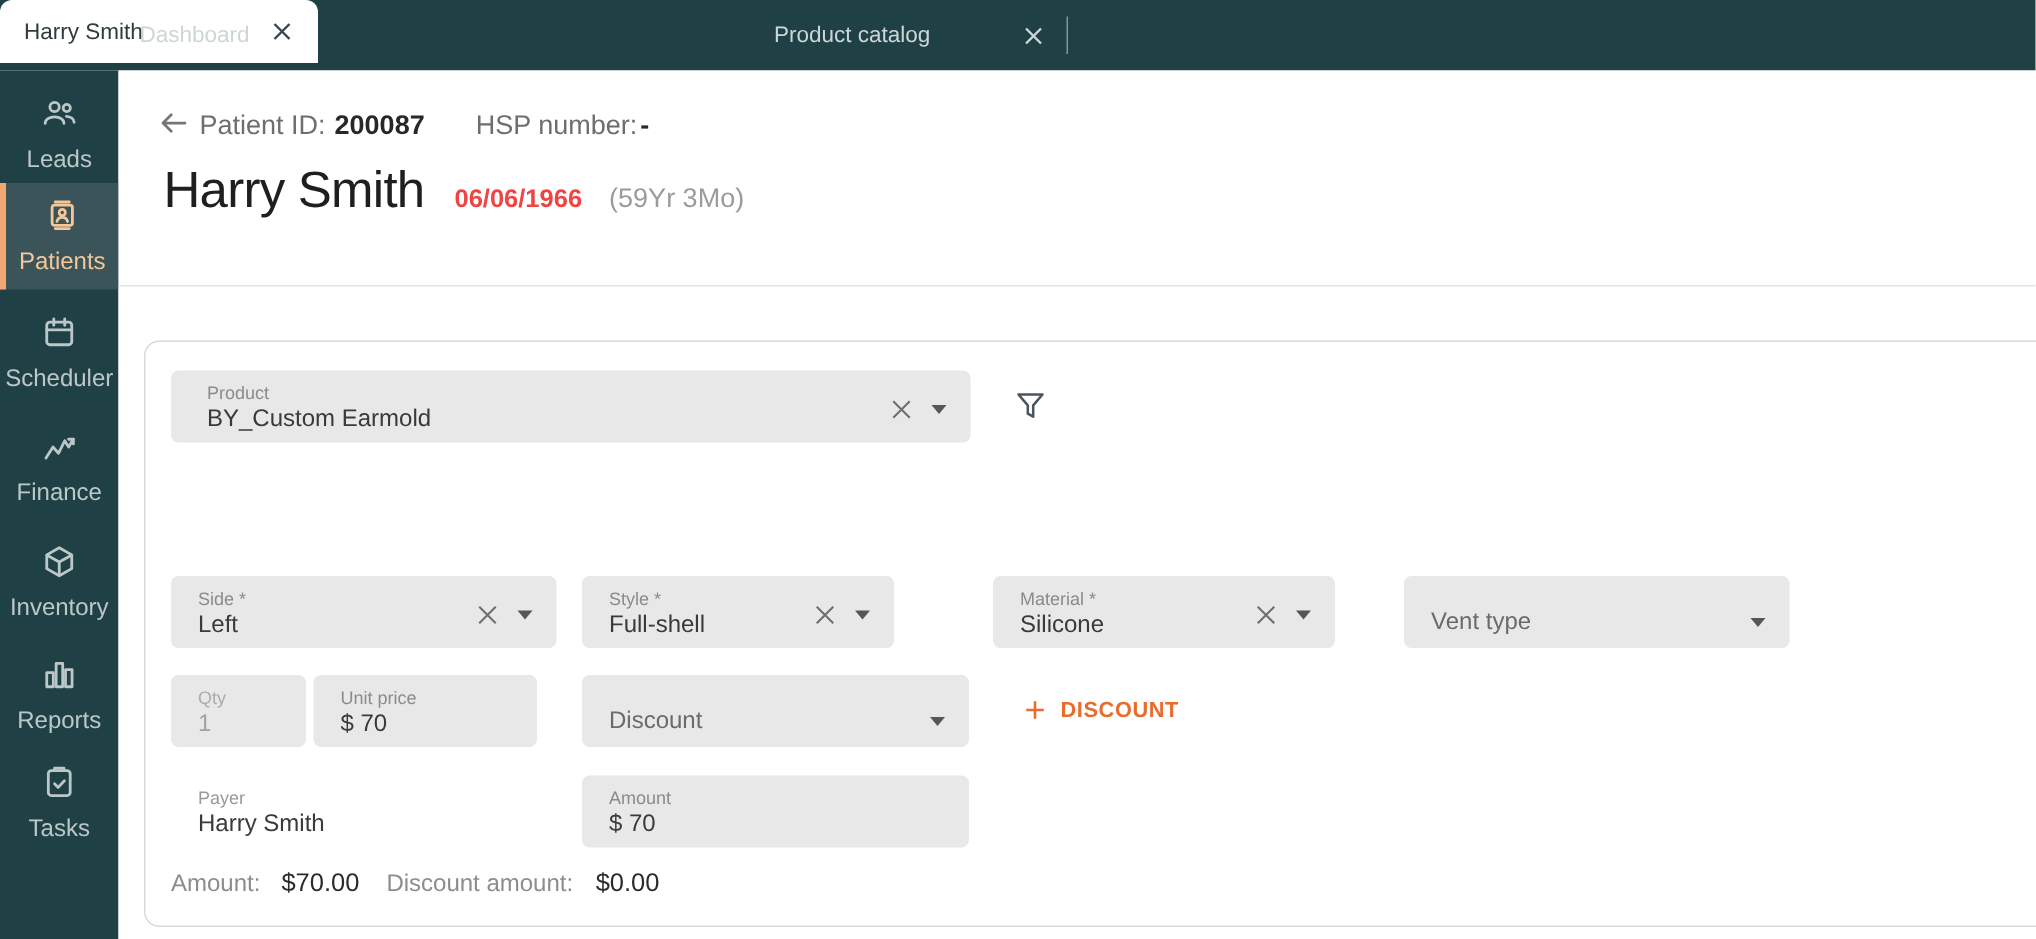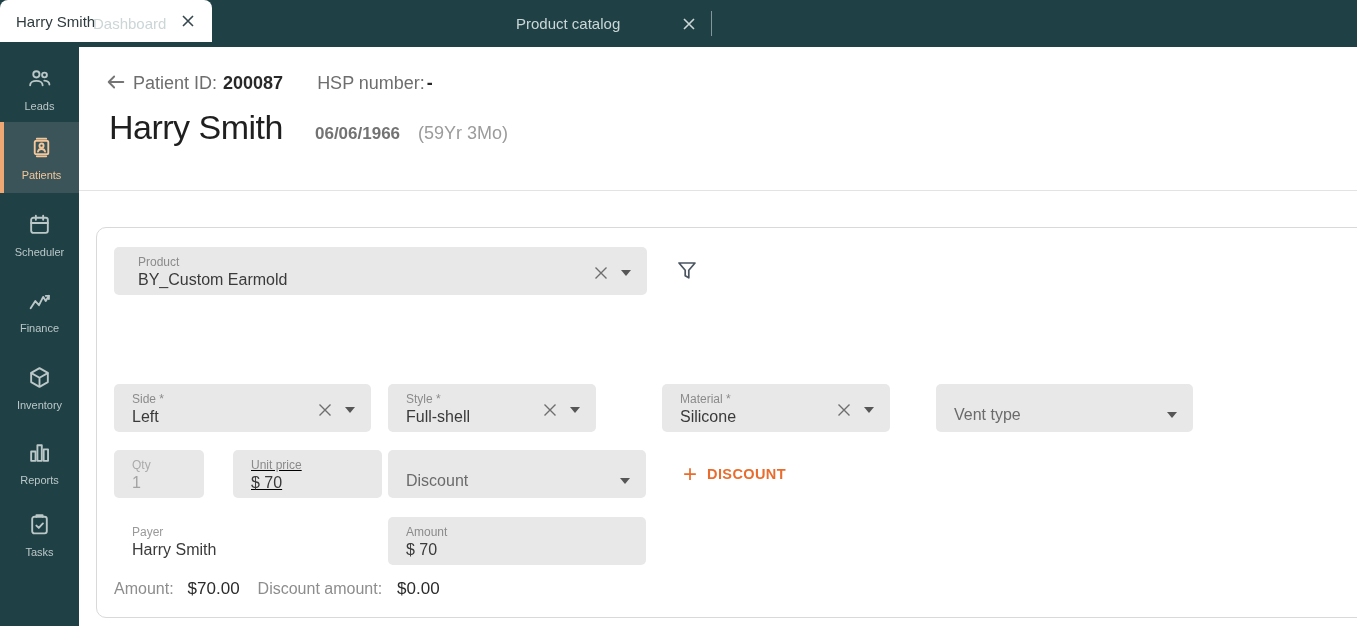--- a/index.html
+++ b/index.html
@@ -15,33 +15,33 @@
   .tab-product { left:502px; width:209px; padding-left:14px; }
   .tab-product .tab-close { margin-left:auto; margin-right:14px; }
   .tab-close { width:16px; height:16px; cursor:pointer; }
   .tab-close svg { width:16px; height:16px; display:block; }
   .tab-sep { position:absolute; left:711px; top:11px; width:1px; height:25px; background:rgba(255,255,255,.45); }
 
   
   .sidebar { position:absolute; left:0; top:47px; width:79px; height:579px; background:#1f4145; }
   .side-item { position:absolute; left:0; width:79px; height:64px; display:flex; flex-direction:column; align-items:center; justify-content:center; gap:5px; color:#bcc7c8; cursor:pointer; }
   .side-item svg { width:25px; height:25px; }
-  .side-label { font-size:11px; }
+  .side-label { font-size:16px; }
   .side-item.active { background:#3a5459; border-left:4px solid #efa873; color:#f4c699; height:71px; }
 
   
   .content { position:absolute; left:79px; top:47px; width:1278px; height:579px; background:#fff; }
   .back-btn { position:absolute; left:105px; top:71px; width:22px; height:22px; color:#757575; cursor:pointer; }
   .back-btn svg { width:22px; height:22px; }
   .meta-row { position:absolute; left:133px; top:73px; font-size:18px; color:#6e6e6e; display:flex; }
   .meta-strong { color:#282828; font-weight:700; margin-left:6px; }
   .hsp { margin-left:34px; }
   .name-row { position:absolute; left:109px; top:108px; display:flex; align-items:baseline; }
   .patient-name { font-size:34px; color:#1f1f1f; font-weight:500; letter-spacing:-0.5px; }
-  .patient-dob { font-size:17px; font-weight:700; color:#737373; margin-left:32px; }
+  .patient-dob { font-size:17px; font-weight:700; color:#ef4444; margin-left:20px; }
   .patient-age { font-size:18px; color:#9b9b9b; margin-left:18px; }
   .divider { position:absolute; left:79px; top:190px; width:1278px; height:1px; background:#e3e3e3; }
 
   
   .card { position:absolute; left:96px; top:227px; width:1324px; height:391px; background:#fff; border:1px solid #d9d9d9; border-radius:10px; }
 
   .fld { position:absolute; background:#e8e8e8; border-radius:5px; height:48px; padding:18px 16px 5px 18px; display:flex; flex-direction:column; justify-content:flex-end; cursor:pointer; }
   .fld-label { font-size:12px; color:#8b8b8b; line-height:15px; }
   .fld-value { font-size:16px; color:#3a3a3a; line-height:20px; }
   .fld-inline { flex-direction:row; align-items:center; }
@@ -59,21 +59,21 @@
   .sku-label { font-size:12px; color:#9e9e9e; }
   .sku-ellipse { position:absolute; left:14px; top:99px; width:128px; height:38px; background:#fbe7ea; border:2px solid #f2bac7; border-radius:50%; }
   .sku-value { position:relative; font-size:17px; color:#424242; margin-top:9px; margin-left:1px; }
 
   .f-side     { left:17px;  top:156px; width:257px; }
   .f-style    { left:291px; top:156px; width:208px; }
   .f-material { left:565px; top:156px; width:228px; }
   .f-vent     { left:839px; top:156px; width:257px; }
 
   .f-qty   { left:17px;  top:222px; width:90px; }
-  .f-unit  { left:136px; top:222px; width:149px;text-decoration:underline; }
+  .f-unit  { left:112px; top:222px; width:149px; }
   .f-disc  { left:291px; top:222px; width:258px; }
   .f-qty .fld-label { color:#ababab; }
   .f-qty .fld-value { color:#a3a3a3; }
 
   .add-discount { position:absolute; left:586px; top:234px; display:flex; align-items:center; color:#ea6c2d; cursor:pointer; }
   .add-discount .plus { font-size:24px; font-weight:400; line-height:24px; }
   .add-discount .plus-label { font-size:14.5px; font-weight:700; letter-spacing:.4px; margin-left:10px; }
 
   .f-payer { left:17px; top:289px; width:258px; background:transparent; cursor:default; }
   .f-amount { left:291px; top:289px; width:258px; }

